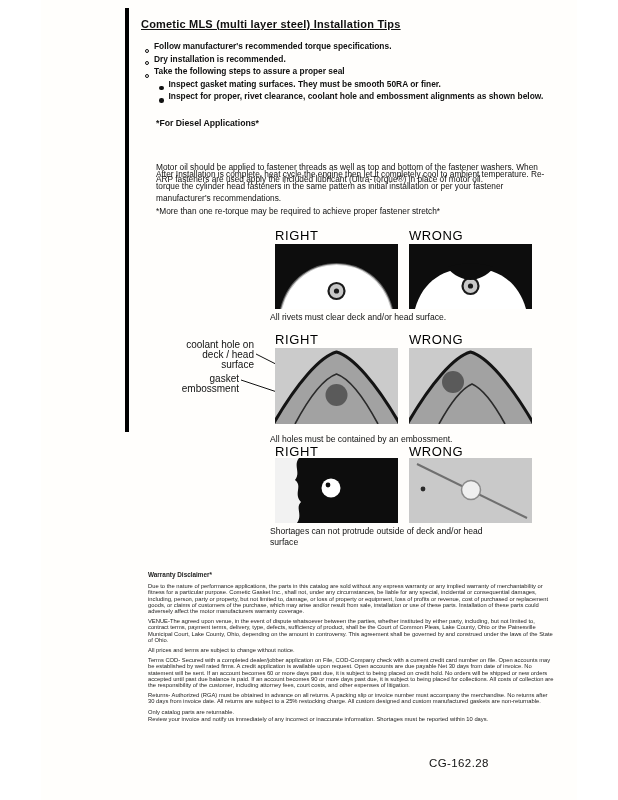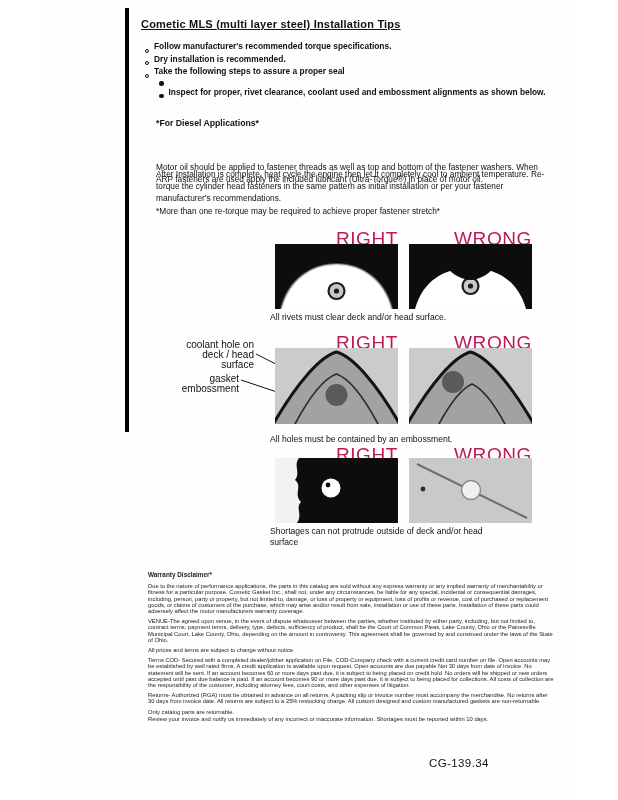--- a/index.html
+++ b/index.html
@@ -22,21 +22,21 @@
   .tip.sub { margin-left:14px; }
   .b-marker { width:4.5px; height:4.5px; background:#111; border-radius:50%; margin:3.8px 5px 0 0; flex:none; }
 
   .diesel-heading { position:absolute; left:115px; top:118px; font-size:8.7px; font-weight:bold; }
   .bodypara { position:absolute; left:115px; width:400px; font-size:8.3px; line-height:12px; }
   .p1 { top:133px;margin-top:28px; }
   .p2 { top:168px; }
   .p3 { top:205px; }
 
   .diagram-area { position:absolute; left:0; top:228px; width:618px; height:332px; }
-  .dg-header { position:absolute; width:123px; text-align:right; font-size:19px; letter-spacing:0.6px; color:#be185d; }
+  .dg-header { position:absolute; width:123px; text-align:left; font-size:13px; letter-spacing:0.6px; color:#000000; }
   .hr1 { top:0; } .hr2 { top:104px; } .hr3 { top:216px; }
   .col-l { left:234px; } .col-r { left:368px; }
   .fig { position:absolute; width:123px; }
   .fig svg { display:block; }
   .fr1 { top:16px; } .fr2 { top:120px; } .fr3 { top:230px; }
   .caption { position:absolute; left:229px; font-size:8.6px; line-height:10.5px; color:#111; }
   .cap1 { top:84px; } .cap2 { top:198px;margin-top:8px; } .cap3 { top:298px; width:230px; }
   .callout-label { position:absolute; text-align:right; font-size:10px; line-height:10px; color:#111; }
   .lbl1 { left:133px; top:112px; width:80px; }
   .lbl2 { left:110px; top:146px; width:88px; }
@@ -66,24 +66,25 @@
     <div class="tip">
       <span class="o-marker"></span>
       <span>Dry installation is recommended.</span>
     </div>
     <div class="tip">
       <span class="o-marker"></span>
       <span>Take the following steps to assure a proper seal</span>
     </div>
     <div class="tip sub">
       <span class="b-marker"></span>
+      <span>Inspect gasket mating surfaces.  They must be smooth 50RA or finer.</span>
     </div>
     <div class="tip sub">
       <span class="b-marker"></span>
-      <span>Inspect for proper, rivet clearance, coolant used and embossment alignments as shown below.</span>
+      <span>Inspect for proper, rivet clearance, coolant hole and embossment alignments as shown below.</span>
     </div>
   </div>
 
   <div class="diesel-heading">*For Diesel Applications*</div>
   <p class="bodypara p1">Motor oil should be applied to fastener threads as well as top and bottom of the fastener washers. When ARP fasteners are used apply the included lubricant (Ultra-Torque®) in place of motor oil.</p>
   <p class="bodypara p2">After Installation is complete, heat cycle the engine then let it completely cool to ambient temperature. Re-torque the cylinder head fasteners in the same pattern as initial installation or per your fastener manufacturer's recommendations.</p>
   <p class="bodypara p3">*More than one re-torque may be required to achieve proper fastener stretch*</p>
 
   <div class="diagram-area">
 
@@ -166,15 +167,15 @@
     <div class="legal-heading">Warranty Disclaimer*</div>
     <p>Due to the nature of performance applications, the parts in this catalog are sold without any express warranty or any implied warranty of merchantability or fitness for a particular purpose. Cometic Gasket Inc., shall not, under any circumstances, be liable for any special, incidental or consequential damages, including, person, party or property, but not limited to, damage, or loss of property or equipment, loss of profits or revenue, cost of purchased or replacement goods, or claims of customers of the purchase, which may arise and/or result from sale, installation or use of these parts. Installation of these parts could adversely affect the motor manufacturers warranty coverage.</p>
     <p>VENUE-The agreed upon venue, in the event of dispute whatsoever between the parties, whether instituted by either party, including, but not limited to, contract terms, payment terms, delivery, type, defects, sufficiency of product, shall be the Court of Common Pleas, Lake County, Ohio or the Painesville Municipal Court, Lake County, Ohio, depending on the amount in controversy. This agreement shall be governed by and construed under the laws of the State of Ohio.</p>
     <p>All prices and terms are subject to change without notice.</p>
     <p>Terms COD- Secured with a completed dealer/jobber application on File, COD-Company check with a current credit card number on file. Open accounts may be established by well rated firms. A credit application is available upon request. Open accounts are due payable Net 30 days from date of invoice. No statement will be sent. If an account becomes 60 or more days past due, it is subject to being placed on credit hold. No orders will be shipped or new orders accepted until past due balance is paid. If an account becomes 90 or more days past due, it is subject to being placed for collections. All costs of collection are the responsibility of the customer, including attorney fees, court costs, and other expenses of litigation.</p>
     <p>Returns- Authorized (RGA) must be obtained in advance on all returns. A packing slip or invoice number must accompany the merchandise. No returns after 30 days from invoice date. All returns are subject to a 25% restocking charge. All custom designed and custom manufactured gaskets are non-returnable.</p>
     <p class="tight">Only catalog parts are returnable.</p>
     <p>Review your invoice and notify us immediately of any incorrect or inaccurate information. Shortages must be reported within 10 days.</p>
   </div>
 
-  <div class="footer">CG-139.34</div>
+  <div class="footer">CG-162.28</div>
 
 </div>
 
 </body></html>

